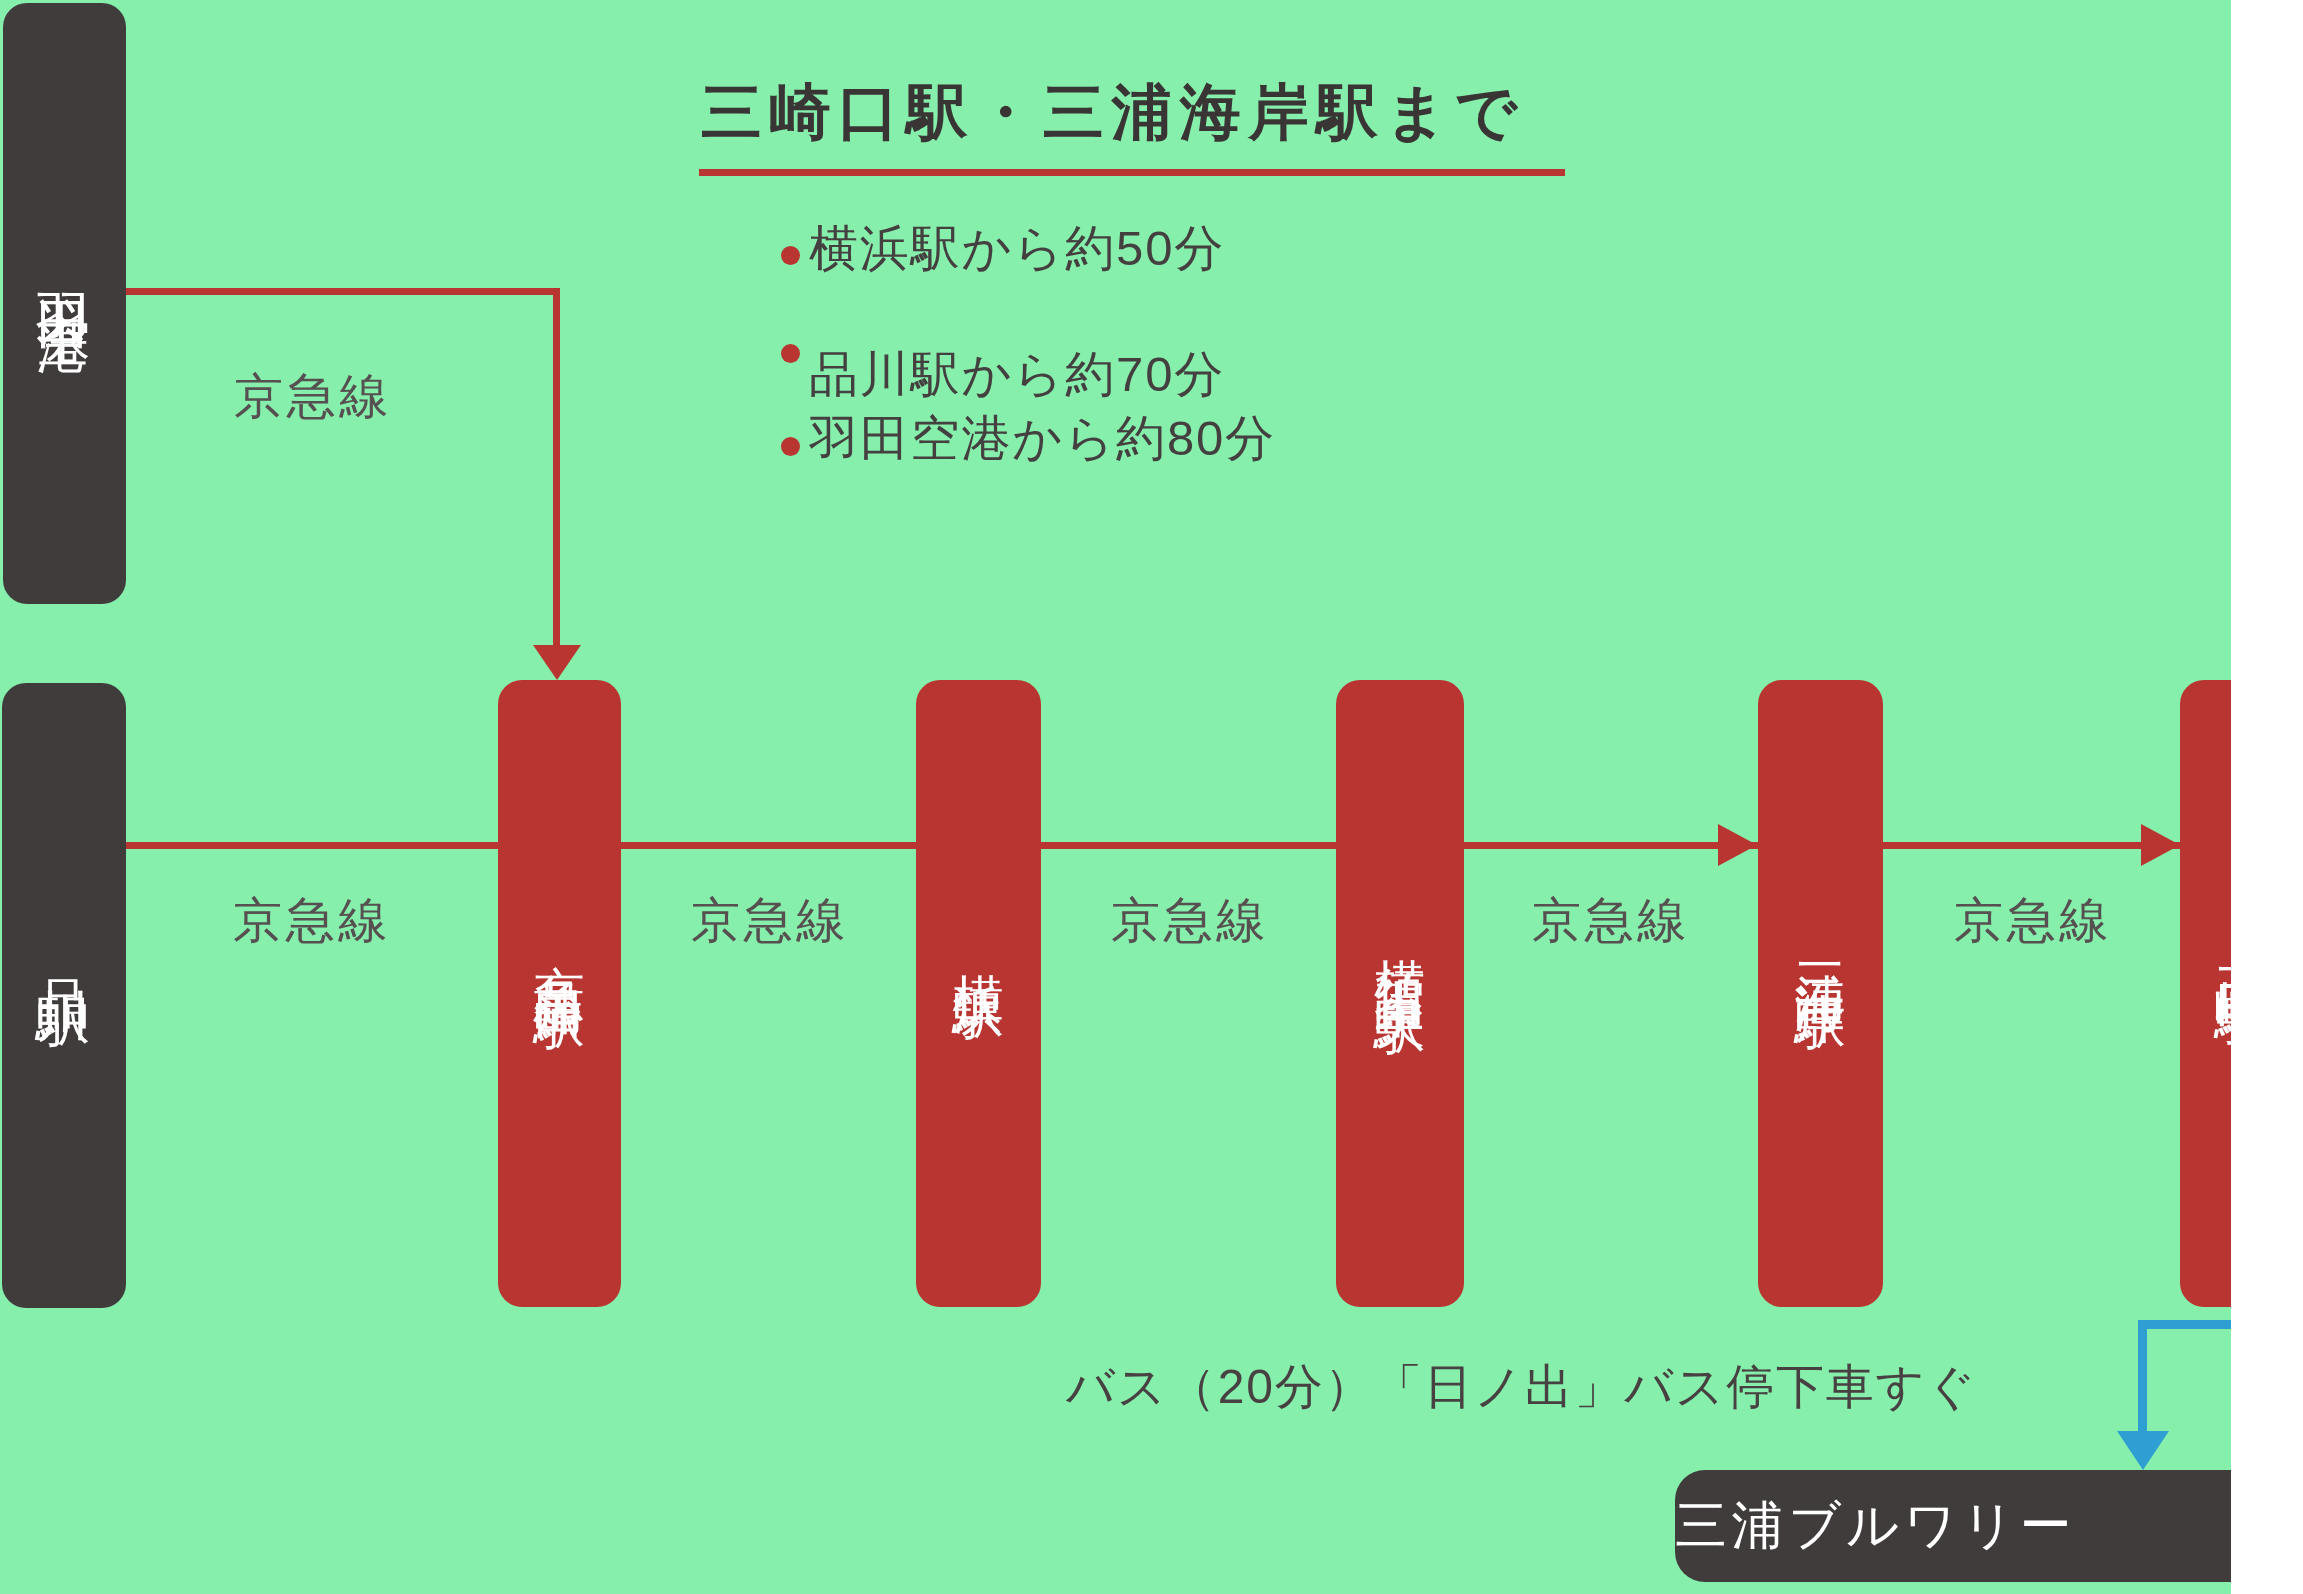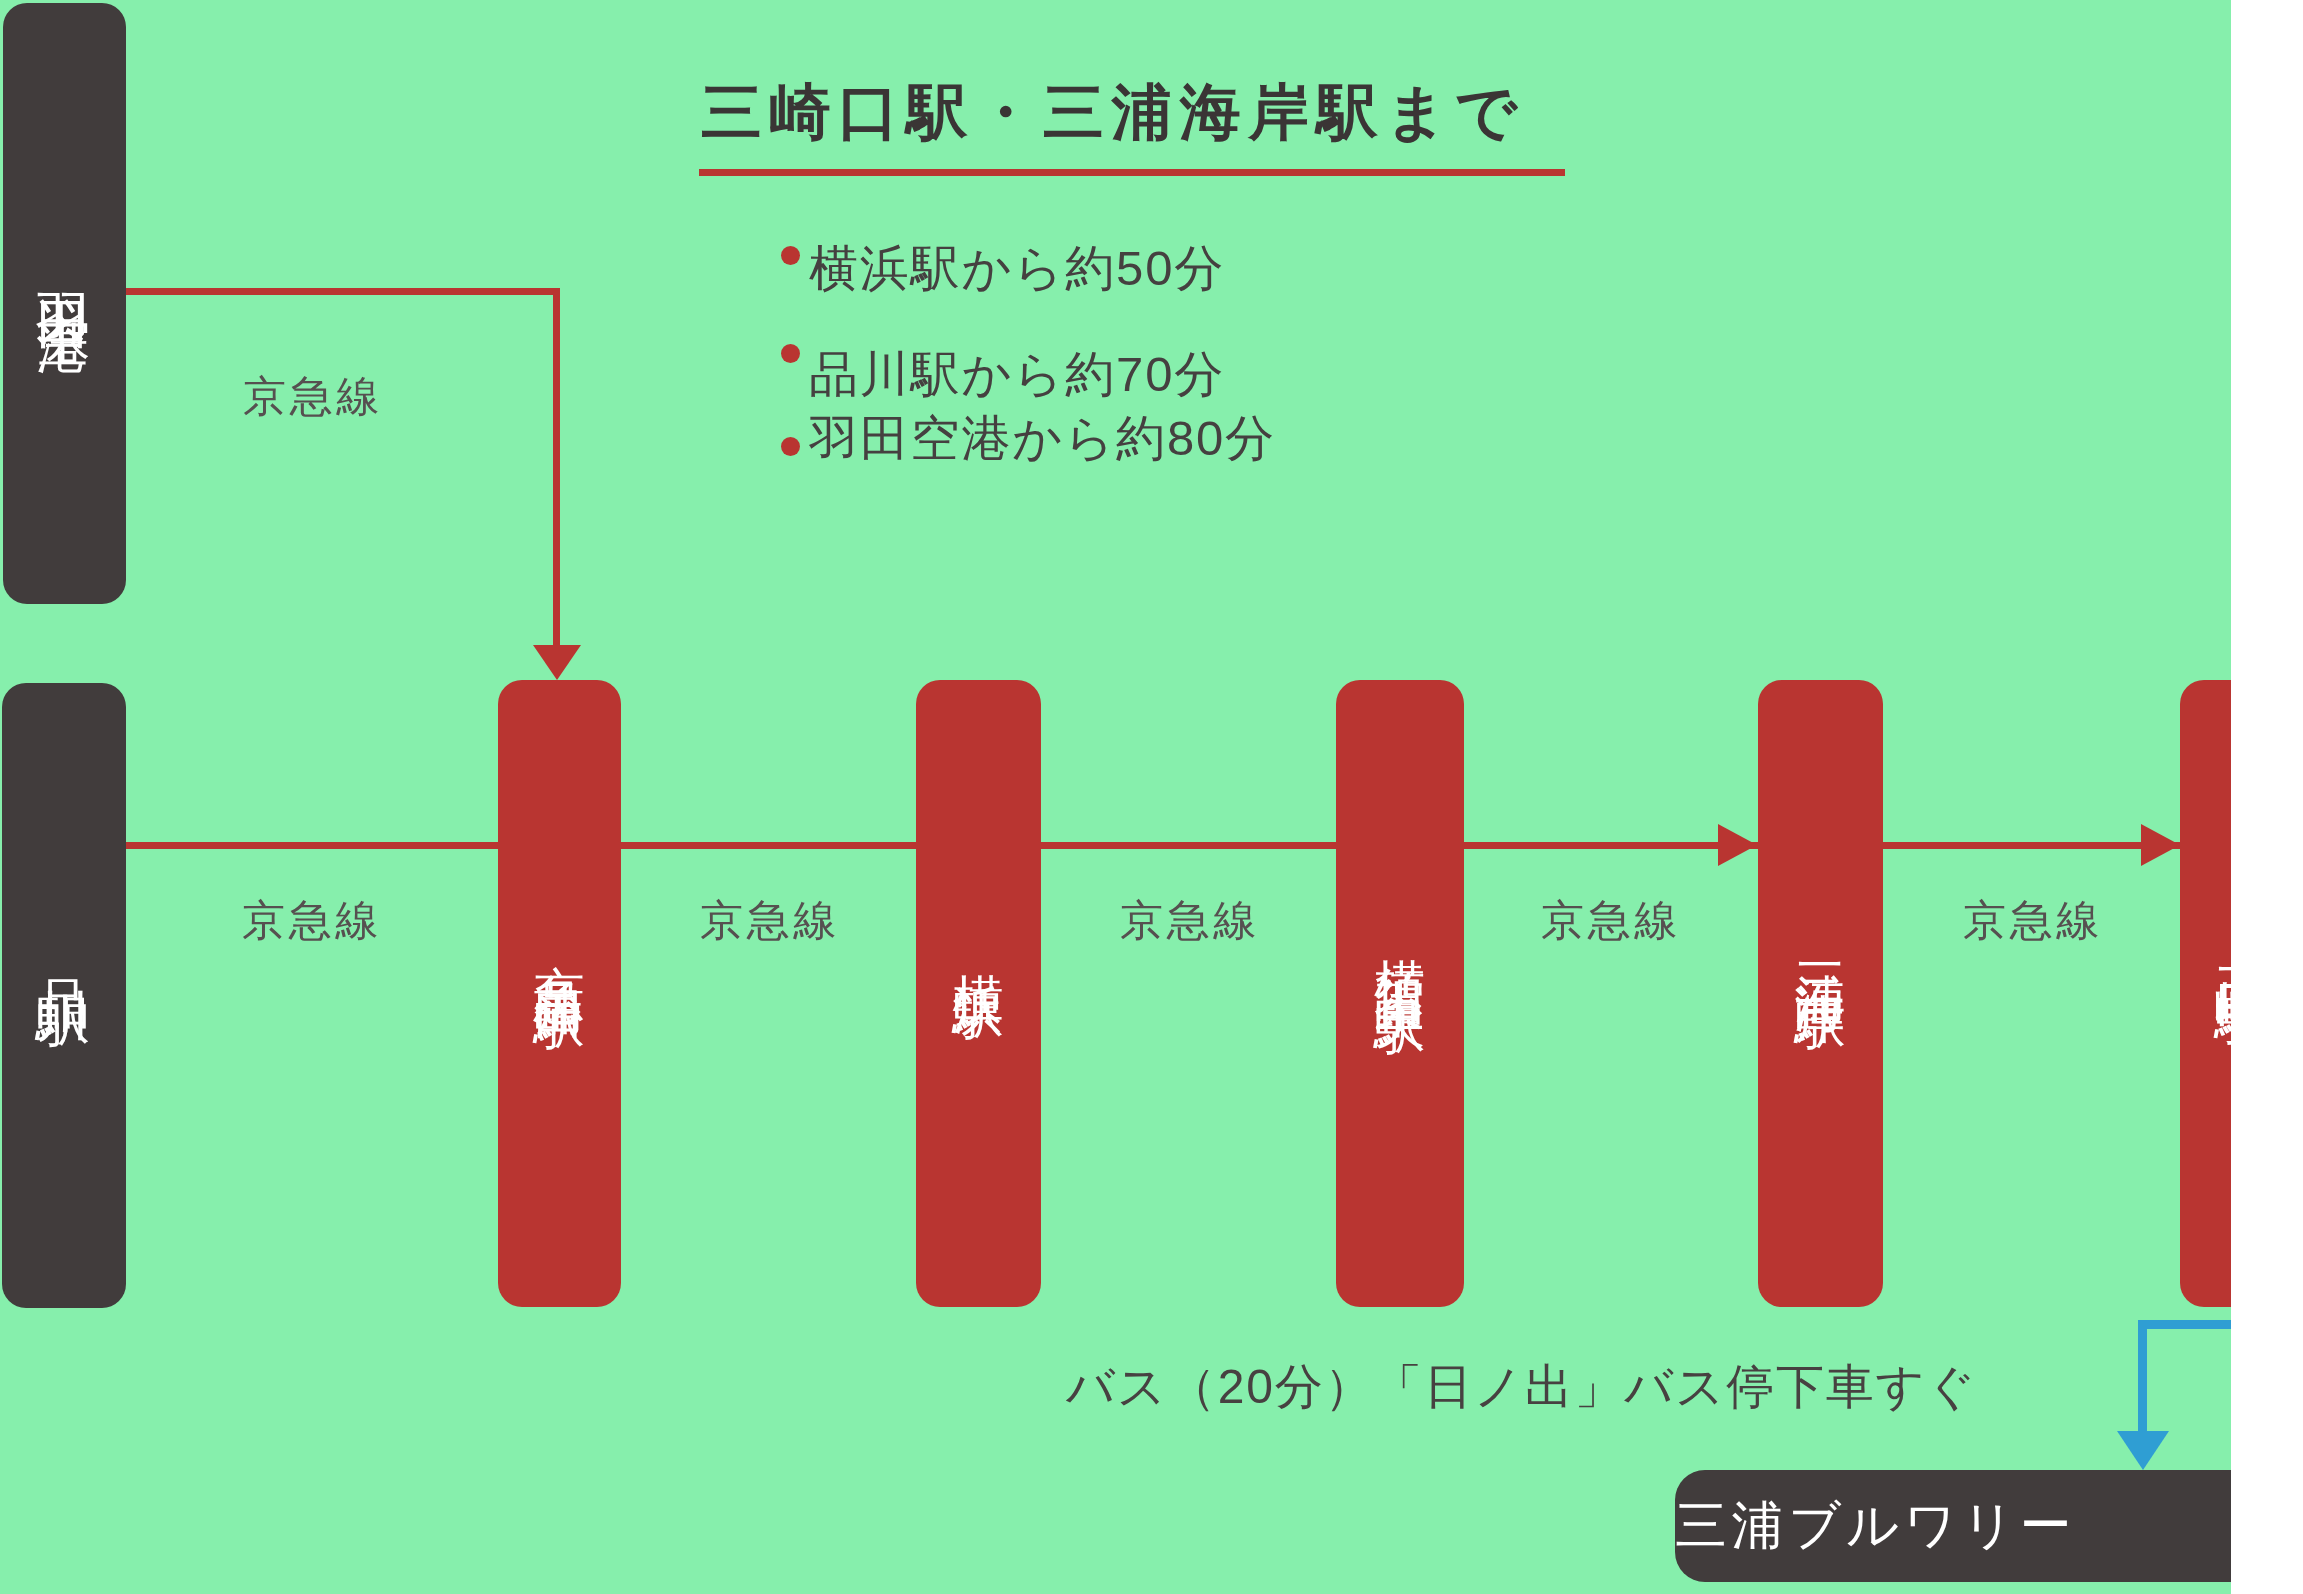--- a/index.html
+++ b/index.html
@@ -47,21 +47,21 @@
     border-left:39px solid #b93531;
   }
   .arrow-down-blue{
     position:absolute;width:0;height:0;
     border-left:26px solid transparent;border-right:26px solid transparent;
     border-top:39px solid #2f9ed3;
   }
   
   .line-label{
     position:absolute;transform:translate(-50%,-50%);
-    font-size:43px;color:#565050;letter-spacing:3.7px;white-space:nowrap;
+    font-size:49px;color:#565050;letter-spacing:3.7px;white-space:nowrap;
   }
   
   .bus-note{
     position:absolute;left:1066px;top:1355px;font-size:48px;color:#474141;
     letter-spacing:1.8px;white-space:nowrap;text-align:center;
   }
   .dest-box{
     position:absolute;left:1675px;top:1470px;width:623px;height:112px;
     background:#413c3c;border-radius:30px;display:flex;align-items:center;justify-content:flex-start;
     color:#fff;font-size:52px;letter-spacing:4.6px;white-space:nowrap;
@@ -77,21 +77,21 @@
   </div>
   <div class="vbox origin pad100" style="left:1.8px;top:683px;width:124px;height:533px;">
     <span class="vtext">品川駅</span>
   </div>
 
   <div class="title">三崎口駅・三浦海岸駅まで</div>
   <div class="title-underline"></div>
 
   <div class="note-row">
     <span class="dot" style="top:246px;"></span>
-    <span class="note-text" style="top:236px;text-align:center;">横浜駅から約50分</span>
+    <span class="note-text" style="top:216px;text-align:center;">横浜駅から約50分</span>
   </div>
   <div class="note-row">
     <span class="dot" style="top:344px;"></span>
     <span class="note-text" style="top:342px;">品川駅から約70分</span>
   </div>
   <div class="note-row">
     <span class="dot" style="top:437px;"></span>
     <span class="note-text" style="top:406px;">羽田空港から約80分</span>
   </div>
 

